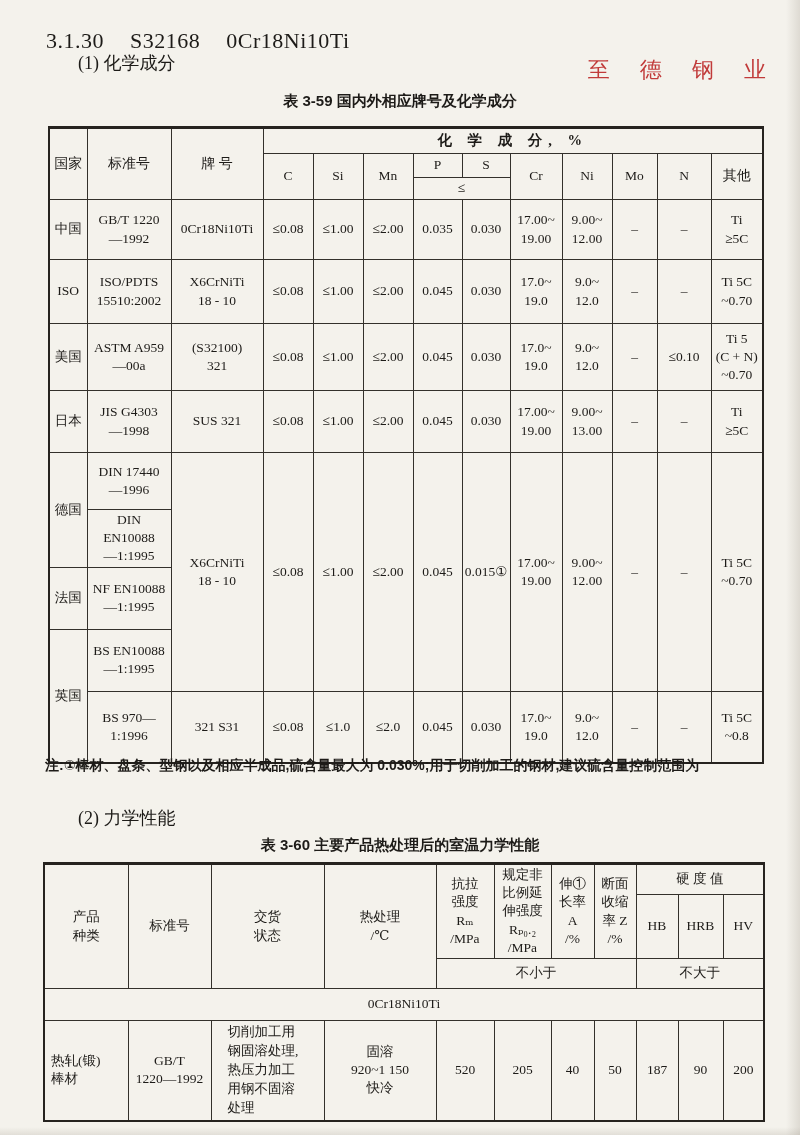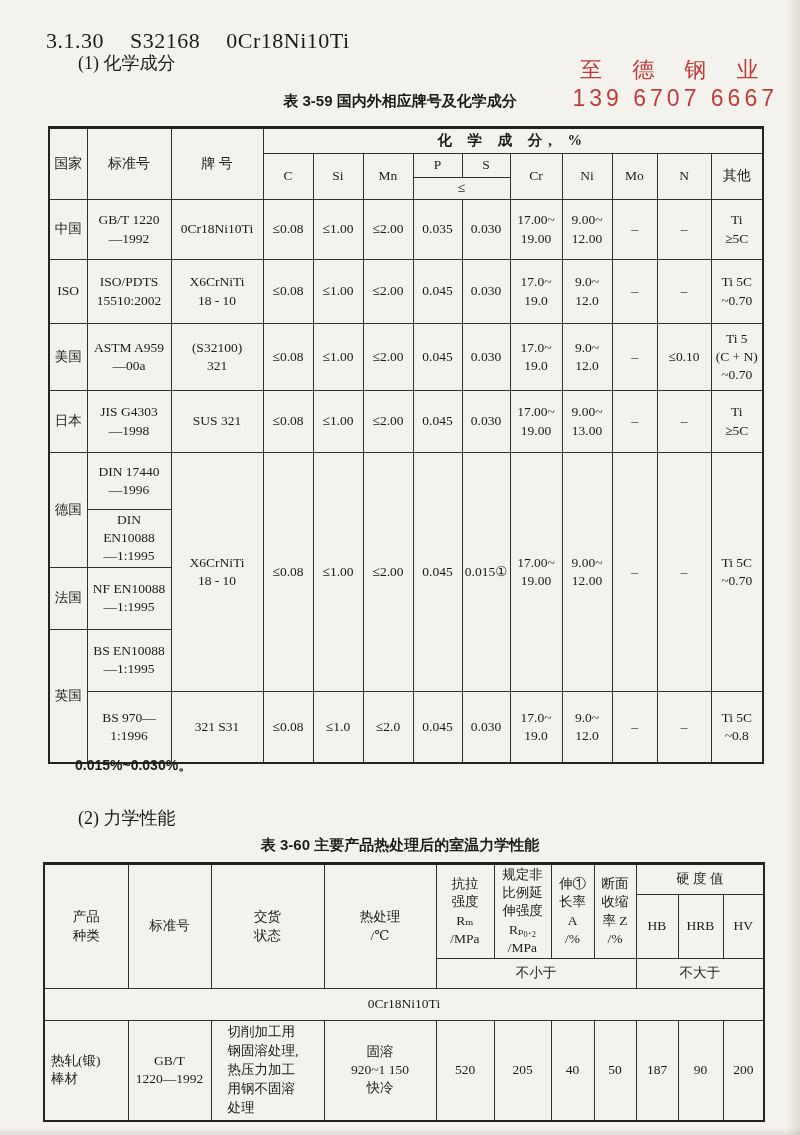--- a/index.html
+++ b/index.html
@@ -55,21 +55,20 @@
 </head>
 <body>
 
 <div class="scan-shade-right"></div>
 <div class="scan-shade-bottom"></div>
 
 <div class="title"><span>3.1.30</span><span class="gap"></span><span>S32168</span><span class="gap"></span><span>0Cr18Ni10Ti</span></div>
 
 <div class="watermark">
   <div class="wm1">至 德 钢 业</div>
-  <div class="wm2">139 6707 6667</div>
 </div>
 
 <div class="sec-heading sec1">(1) 化学成分</div>
 <div class="tbl-caption cap1">表 3-59  国内外相应牌号及化学成分</div>
 
 <table class="t59">
   <colgroup>
     <col style="width:38px">
       <col style="width:84px">
       <col style="width:92px">
@@ -239,21 +238,21 @@
 12.0</td>
     <td>–</td>
     <td>–</td>
     <td>Ti 5C
 ~0.8</td>
   </tr>
 </tbody>
   </table>
 
 <div class="note">
-  <div class="nline2">0.015%~0.030%。</div>
+  <div>注:①棒材、盘条、型钢以及相应半成品,硫含量最大为 0.030%;用于切削加工的钢材,建议硫含量控制范围为</div>
 </div>
 
 <div class="sec-heading sec2">(2) 力学性能</div>
 <div class="tbl-caption cap2">表 3-60  主要产品热处理后的室温力学性能</div>
 
 <table class="t60">
   <colgroup>
     <col style="width:84px">
       <col style="width:83px">
       <col style="width:113px">

